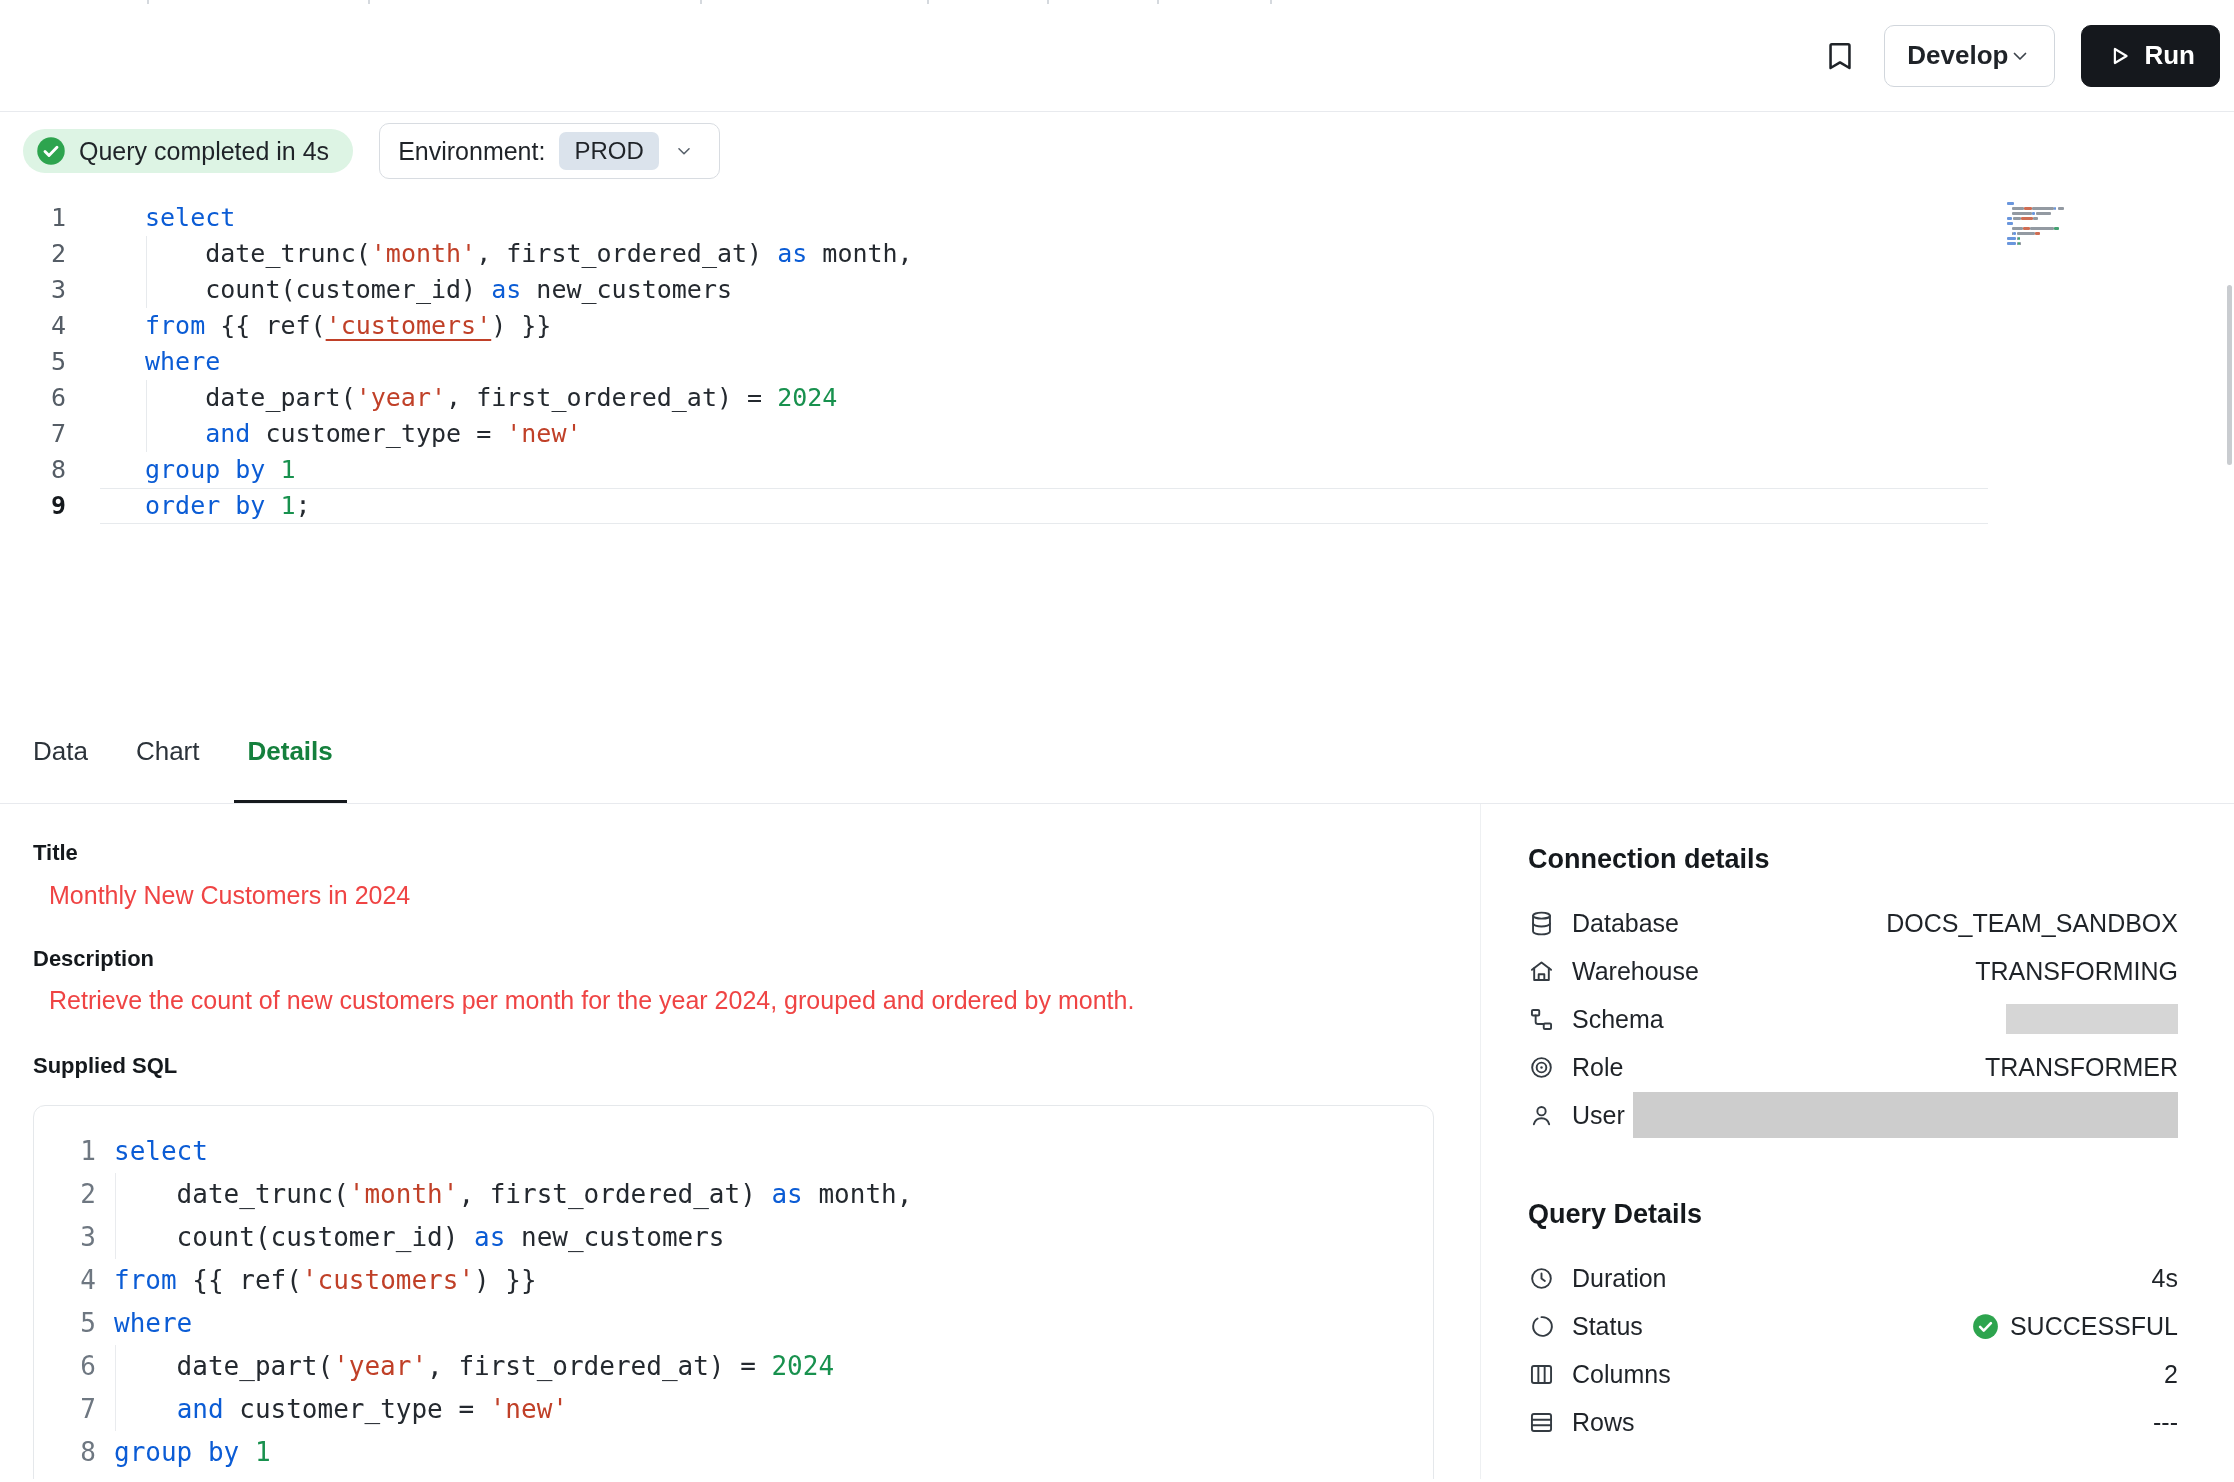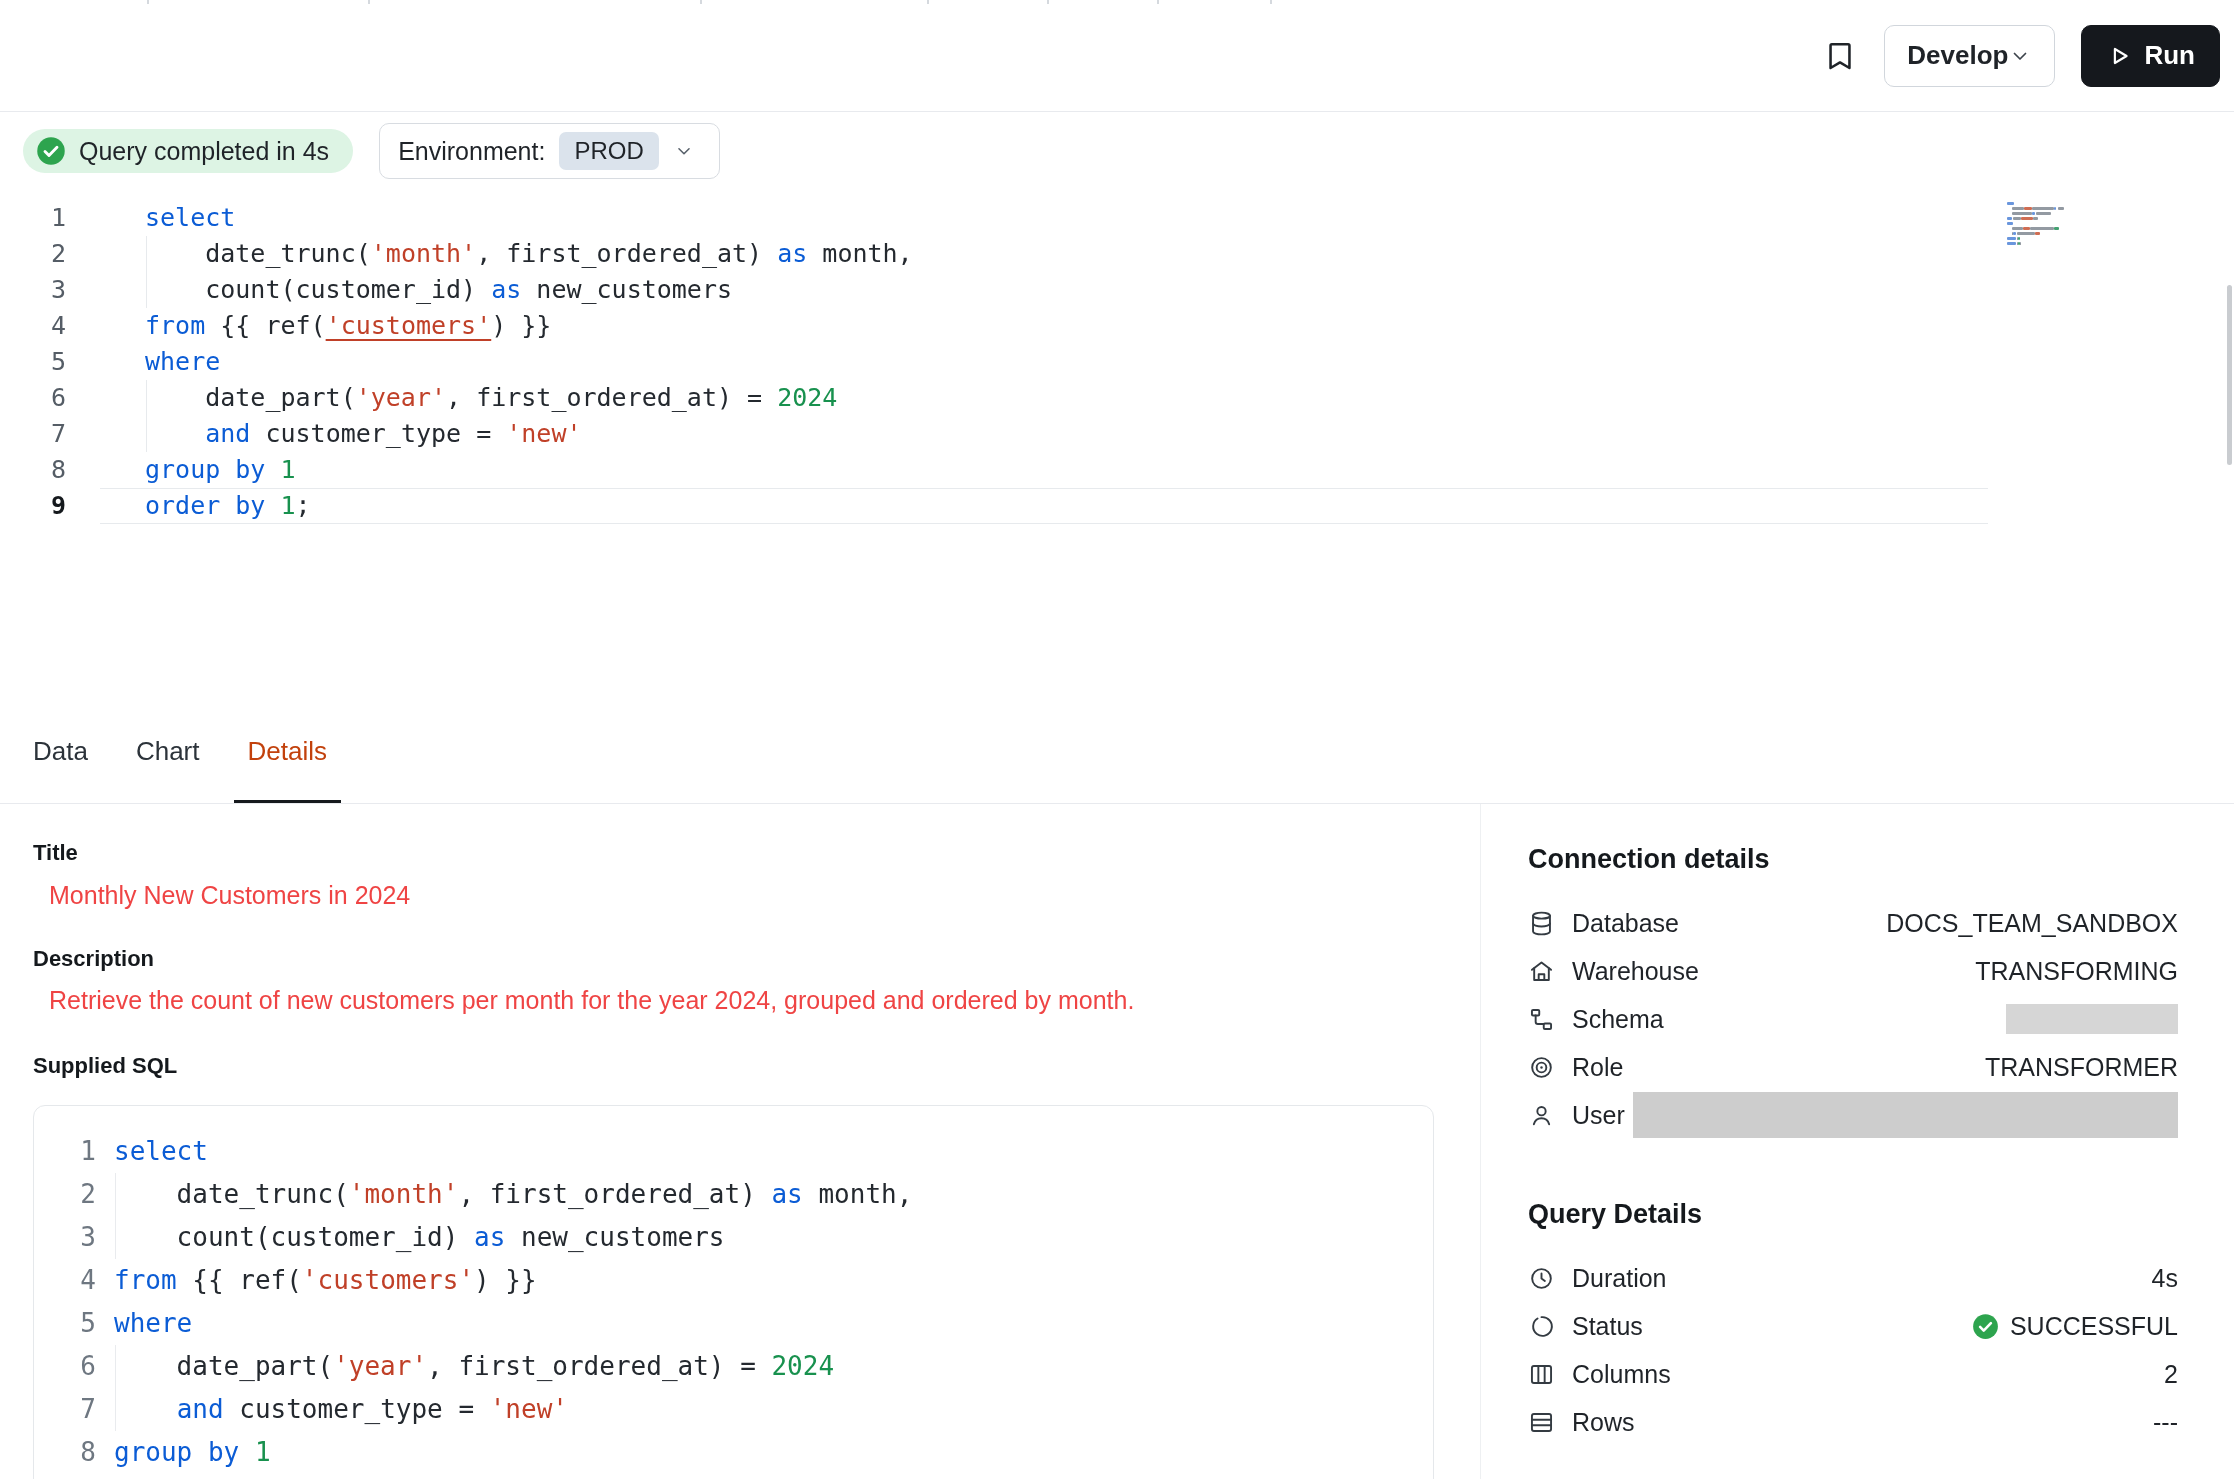--- a/index.html
+++ b/index.html
@@ -54,21 +54,21 @@
   .mm-str,.mm-ref{background:#cf6d53}
   .mm-num{background:#45a172}
   .mm-pln{background:#939aa2}
 
   .scroll-thumb{position:absolute;right:2px;top:285px;width:5px;height:180px;border-radius:3px;background:#c9ccd0;z-index:9}
 
   
   .tabs{height:101px;display:flex;align-items:stretch;gap:20px;padding-left:19px;border-bottom:1px solid #e8eaee}
   .tab{display:flex;align-items:center;padding:0 14px;font-size:26px;color:#2c333a;
     border-bottom:3px solid transparent;cursor:pointer}
-  .tab.active{font-weight:400;color:#c2410c;border-bottom-color:#15191d}
+  .tab.active{font-weight:700;color:#15803d;border-bottom-color:#15191d}
 
   
   .content{display:flex;height:675px}
   .left-pane{flex:1;padding-left:33px;overflow:hidden}
   .right-pane{width:754px;border-left:1px solid #eef0f2;padding:0 56px 0 47px;overflow:hidden}
 
   .sec-h{font-size:22px;font-weight:700;color:#15191d;margin:0}
   .sec-v{font-size:25px;color:#ef4444;margin:16px}
 
   .sql-card{margin-top:26px;width:1401px;border:1px solid #e5e8eb;border-radius:12px;padding:24px 0;background:#fff}

